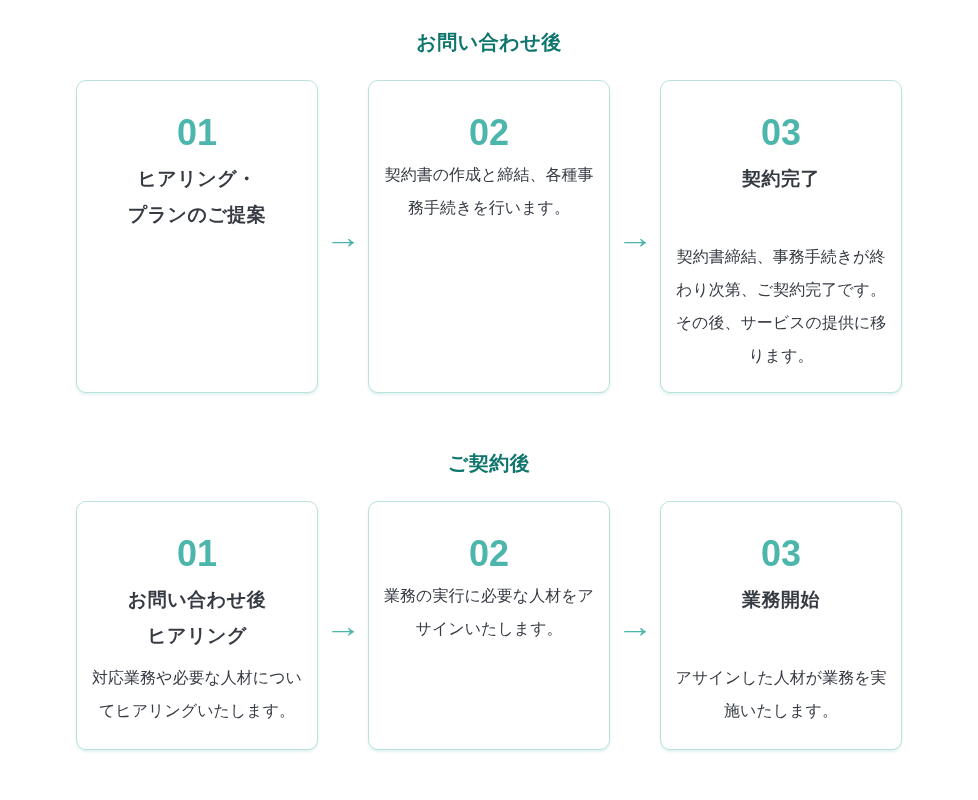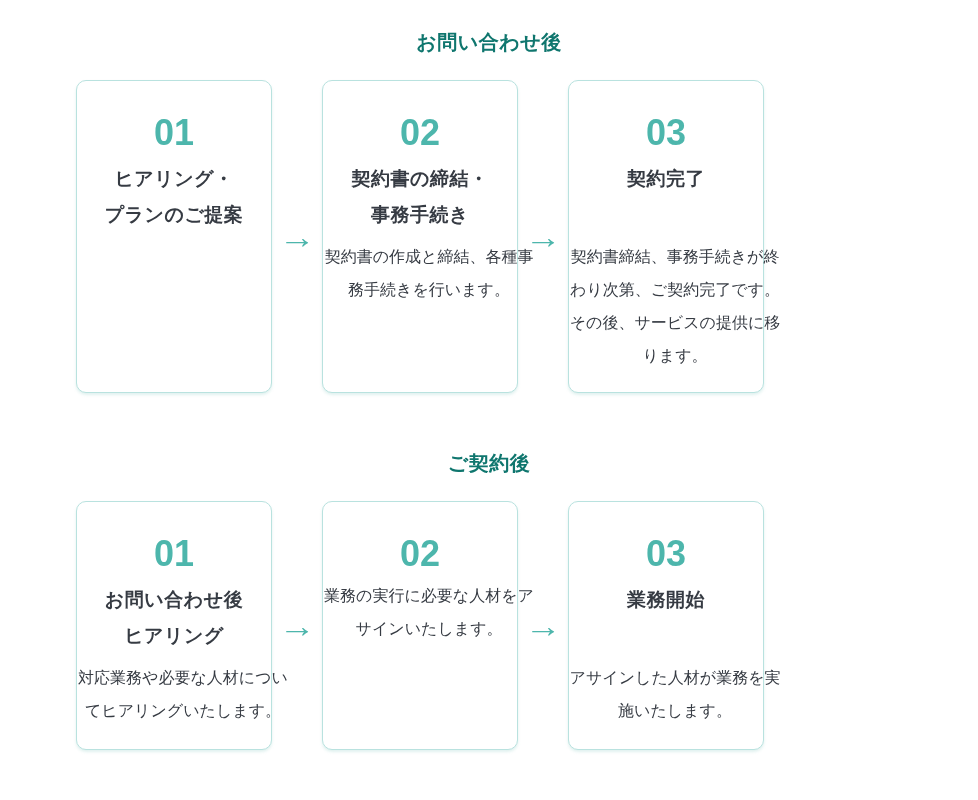--- a/index.html
+++ b/index.html
@@ -24,21 +24,21 @@
     letter-spacing: 0.5px;
     line-height: 28px;
     margin-bottom: 24px;
   }
   .cards {
     display: flex;
     width: 826px;
     margin: 0 auto;
   }
   .card {
-    width: 196px;
+    width: 242px;
     background: #ffffff;
     border: 1px solid #b9e2df;
     border-radius: 10px;
     box-shadow: 0 2px 3px rgba(167, 214, 210, 0.35);
   }
   .row-tall .card { height: 313px; }
   .row-short .card { height: 249px; }
   .card-number {
     margin-top: 34px;
     font-size: 36px;
@@ -94,22 +94,20 @@
         <div class="card-title">ヒアリング・
 プランのご提案</div>
       </div>
 
       <div class="arrow-cell">
         <span class="arrow-glyph">→</span>
       </div>
 
       <div class="card">
         <div class="card-number">02</div>
-        <div class="card-title">契約書の締結・
-事務手続き</div>
         <div class="card-body">契約書の作成と締結、各種事務手続きを行います。</div>
       </div>
 
       <div class="arrow-cell">
         <span class="arrow-glyph">→</span>
       </div>
 
       <div class="card">
         <div class="card-number">03</div>
         <div class="card-title">契約完了</div>

